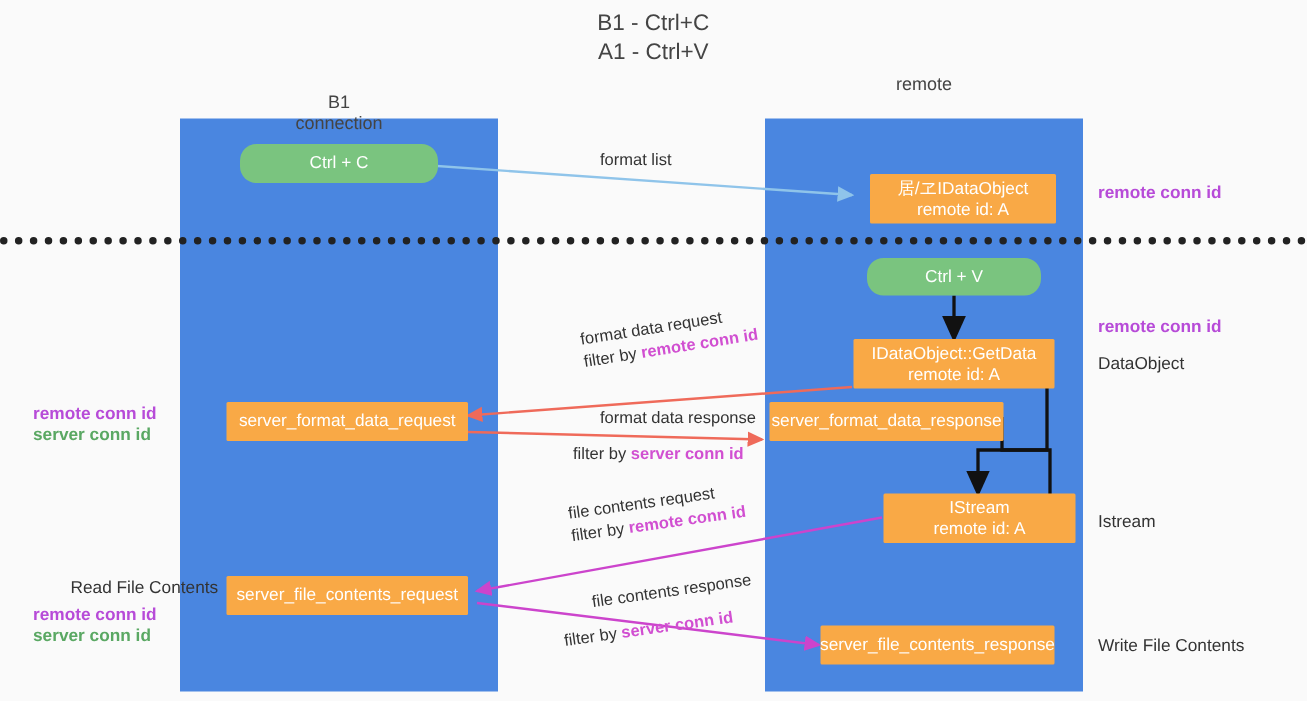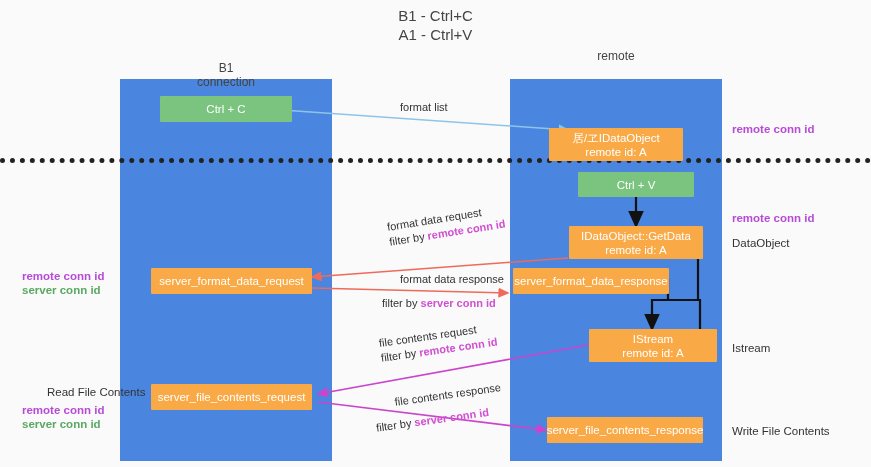--- a/index.html
+++ b/index.html
@@ -33,21 +33,21 @@
     position:absolute;left:0px;top:158px;width:871px;height:0;
     border-top:5px dotted #222;
   }
 
   .node{
     position:absolute;box-sizing:border-box;
     display:flex;flex-direction:column;align-items:center;justify-content:center;
     color:#ffffff;font-size:11.5px;line-height:14px;text-align:center;
     border-radius:1px;
   }
-  .green{background:#7ac47f;}
+  .green{background:#7ac47f;border-radius:11px;}
   .orange{background:#f9a946;}
 
   .side-note{
     position:absolute;font-size:11.5px;line-height:14px;color:#333;
   }
   .note-purple{color:#b74bd8;font-weight:bold;}
   .note-green{color:#5aa863;font-weight:bold;}
   .note-plain{color:#333;}
 
   .edge-label{
@@ -122,21 +122,21 @@
   </div>
 
   <div class="node orange" style="left:151px;top:384px;width:161px;height:26px;">
     <span>server_file_contents_request</span>
   </div>
 
   <div class="node orange" style="left:151px;top:268px;width:161px;height:26px;">
     <span>server_format_data_request</span>
   </div>
 
-  <div class="node orange" style="left:549px;top:116px;width:134px;height:33px;margin-top:12px;">
+  <div class="node orange" style="left:580px;top:116px;width:124px;height:33px;">
     <span>居/ヱIDataObject</span>
     <span>remote id: A</span>
   </div>
 
   <div class="node green" style="left:578px;top:172px;width:116px;height:25px;">
     <span>Ctrl + V</span>
   </div>
 
   <div class="node orange" style="left:569px;top:226px;width:134px;height:33px;">
     <span>IDataObject::GetData</span>

